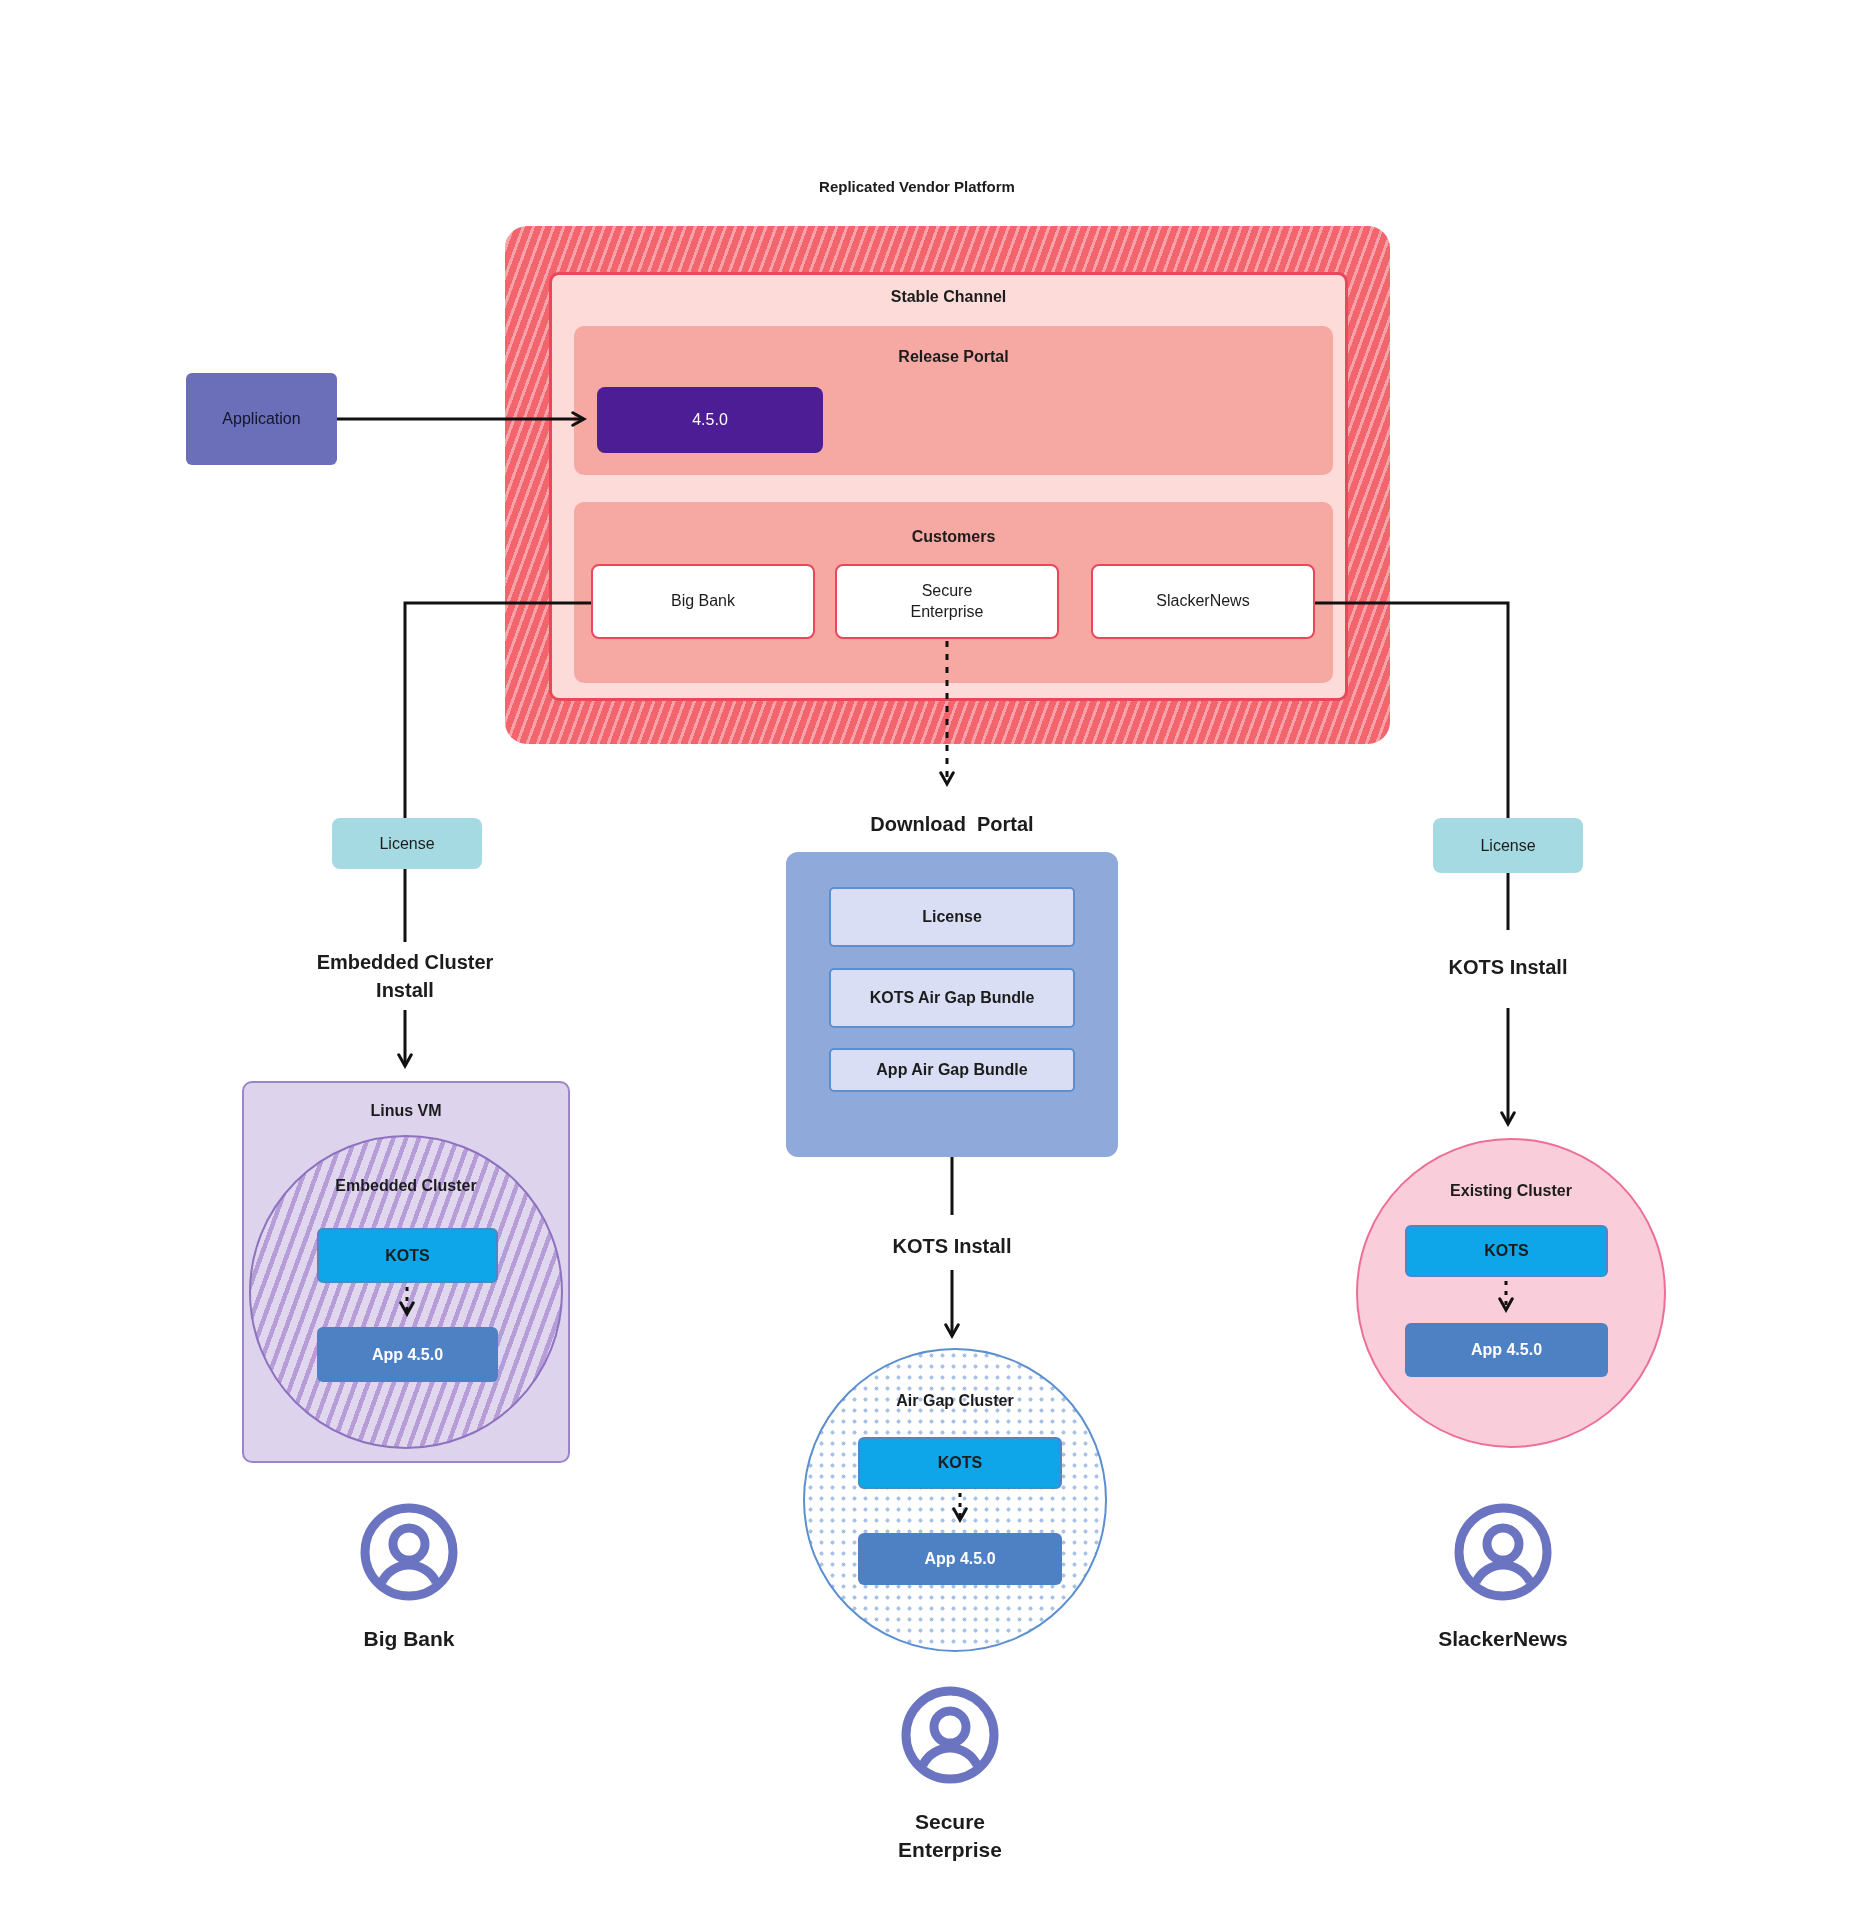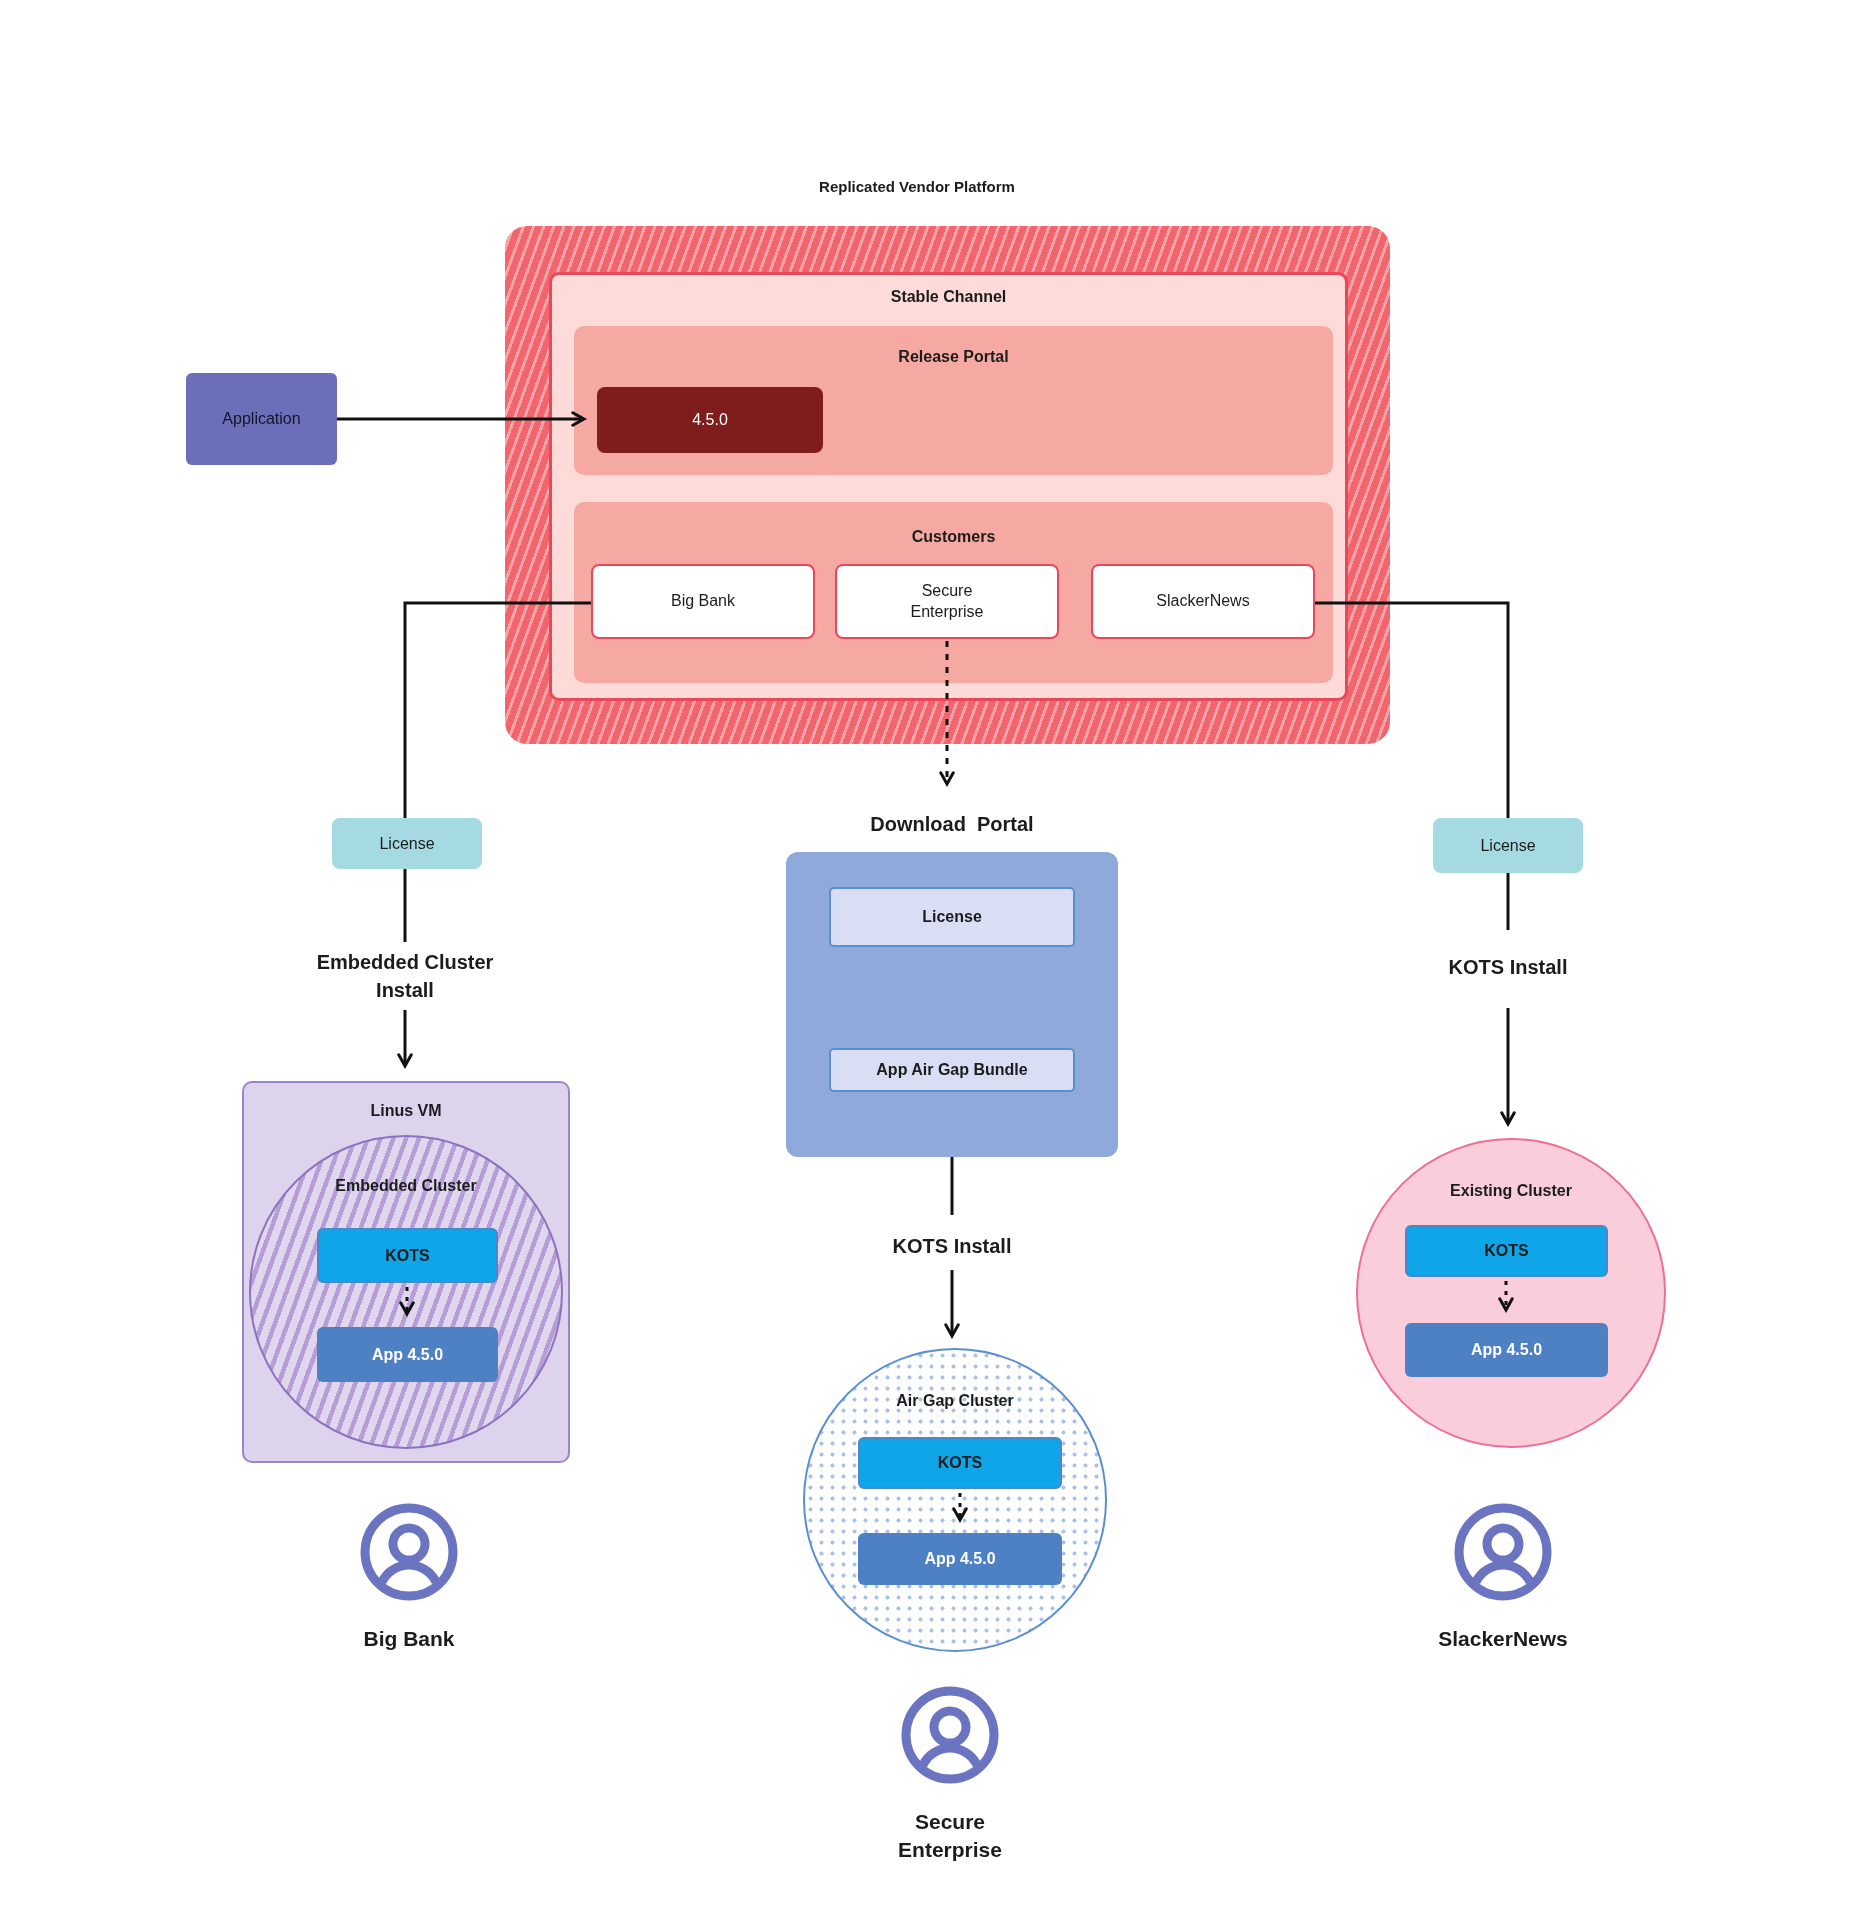--- a/index.html
+++ b/index.html
@@ -24,21 +24,21 @@
   .stable-label { left:549px; top:288px; width:799px; font-size:16px; font-weight:600; justify-content:center; display:flex; z-index:2; }
 
   .pink-panel { background:#f6a8a2; border-radius:10px; z-index:2; }
   .release-panel { left:574px; top:326px; width:759px; height:149px; }
   .customers-panel { left:574px; top:502px; width:759px; height:181px; }
   .panel-label { font-size:16px; font-weight:600; width:100%; display:flex; justify-content:center; z-index:3; }
   .release-label { left:574px; top:348px; width:759px; }
   .customers-label { left:574px; top:528px; width:759px; }
 
   .node { border-radius:8px; font-size:16px; z-index:3; line-height:1.3; }
-  .crimson { background:#7f1d1d; color:#fff; }
+  .crimson { background:#4c1d95; color:#fff; }
   .whitebox { background:#fff; border:2px solid #e8485a; }
 
   .app-box { left:186px; top:373px; width:151px; height:92px; background:#6b6fb9; color:#0f172a; border-radius:6px; font-size:16px; z-index:3; }
 
   
   .license { background:#a6dae3; border-radius:8px; font-size:16px; z-index:6; }
 
   
   .flow-label { font-size:20px; font-weight:600; z-index:6; white-space:pre-line; text-align:center; line-height:1.4; }
   .pre { white-space:pre; }
@@ -113,20 +113,21 @@
 
   <div class="abs linus-box"></div>
   <div class="abs linus-title">Linus VM</div>
   <div class="abs ec-circle"></div>
   <div class="abs ec-label">Embedded Cluster</div>
   <div class="abs ctr kots-box" style="left:317px; top:1228px; width:181px; height:55px;">KOTS</div>
   <div class="abs ctr appblue" style="left:317px; top:1327px; width:181px; height:55px;">App 4.5.0</div>
 
   <div class="abs portal-box"></div>
   <div class="abs ctr portal-item" style="top:887px;">License</div>
+  <div class="abs ctr portal-item" style="top:968px;">KOTS Air Gap Bundle</div>
   <div class="abs ctr portal-item" style="top:1048px; height:44px;">App Air Gap Bundle</div>
 
   <div class="abs airgap-circle"></div>
   <div class="abs airgap-label">Air Gap Cluster</div>
   <div class="abs ctr kots-box" style="left:858px; top:1437px; width:204px; height:52px;">KOTS</div>
   <div class="abs ctr appblue" style="left:858px; top:1533px; width:204px; height:52px;">App 4.5.0</div>
 
   <div class="abs existing-circle"></div>
   <div class="abs existing-label">Existing Cluster</div>
   <div class="abs ctr kots-box" style="left:1405px; top:1225px; width:203px; height:52px;">KOTS</div>

